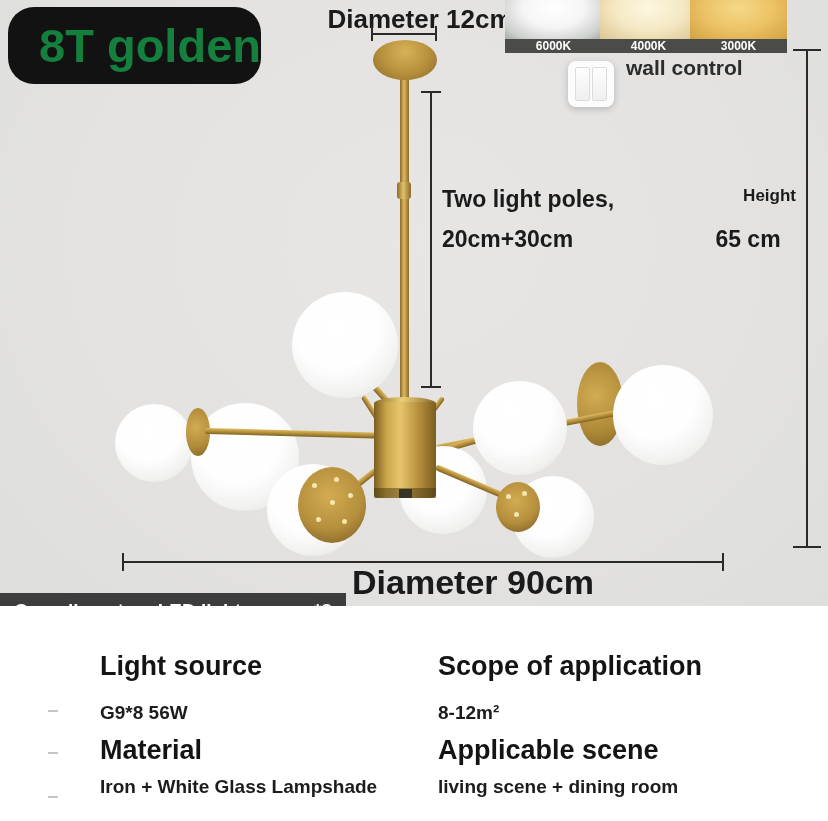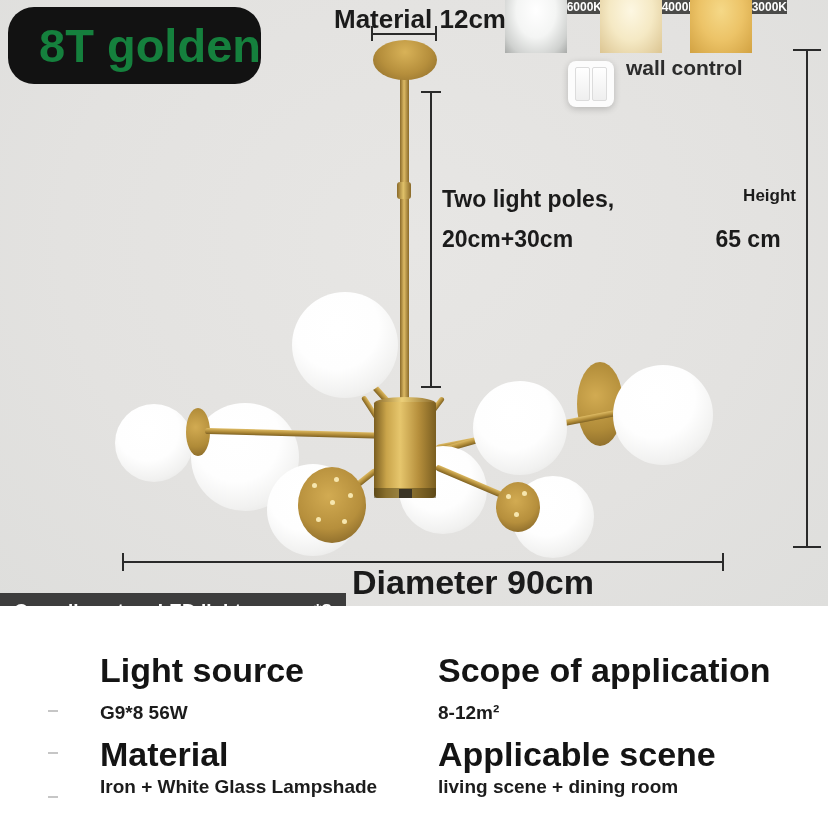--- a/index.html
+++ b/index.html
@@ -10,21 +10,21 @@
 
   
   .photo { position:absolute; left:0; top:0; width:828px; height:606px;
            background:radial-gradient(ellipse at 50% 40%, #e7e6e4 0%, #e3e2e0 60%, #dededc 100%); }
 
   
   .variant-badge { left:8px; top:7px; width:253px; height:77px; background:#121212; border-radius:26px;
                    color:#15803d; font-size:47px; font-weight:bold; text-align:right; line-height:77px; }
 
   
-  .swatch { top:0; width:97px; height:53px; display:flex; flex-direction:row; }
+  .swatch { top:0; width:97px; height:53px; display:flex; flex-direction:column; }
   .swatch .grad { flex:1; }
   .swatch .bar { height:14px; background:#4b4b49; color:#ffffff; font-size:12px; font-weight:bold;
                  text-align:center; line-height:14px; }
   .grad-6000 { background:radial-gradient(ellipse at 50% 20%, #ffffff 0%, #f4f5f4 45%, #cfd1cf 80%, #a8aaa8 100%); }
   .grad-4000 { background:radial-gradient(ellipse at 50% 20%, #fdf7e2 0%, #f5e9c4 50%, #dcc592 100%); }
   .grad-3000 { background:radial-gradient(ellipse at 50% 20%, #f5d887 0%, #ecc367 50%, #d2a242 100%); }
 
   
   .wall-switch { left:568px; top:61px; width:46px; height:46px; background:#fcfcfc; border-radius:8px;
                  box-shadow:0 2px 7px rgba(0,0,0,0.20); }
@@ -68,21 +68,21 @@
          background:linear-gradient(90deg, #8a6a2a, #eccf78 45%, #8a6a2a); }
   .hub-bottom { left:374px; top:488px; width:62px; height:10px; background:rgba(60,48,14,0.45); }
   .hub-notch { left:399px; top:489px; width:13px; height:9px; background:#3a3426; }
   .cup { background:radial-gradient(circle at 40% 40%, #d2ab52 0%, #b08b38 60%, #856628 100%); border-radius:50%; }
   .mount { border-radius:50%;
            background:radial-gradient(circle at 45% 38%, #d2ab52 0%, #b68f3c 55%, #8a6a2a 85%, #7a5e20 100%); }
   .mount .hole { position:absolute; width:5px; height:5px; border-radius:50%; background:#f6e6ae; }
 
   
   .specs { position:absolute; left:0; top:606px; width:828px; height:215px; background:#ffffff; }
-  .spec-title { position:absolute; font-size:34px; font-weight:bold; color:#141414; }
+  .spec-title { position:absolute; font-size:27px; font-weight:bold; color:#141414; }
   .spec-value { position:absolute; font-size:19px; font-weight:bold; color:#1c1c1c; }
   .edge-dash { position:absolute; width:10px; height:2px; background:#c6c6c6; }
 </style>
 </head>
 <body>
 
 <div class="stage">
 
   <div class="photo">
 
@@ -130,21 +130,21 @@
         <span class="hole" style="left:36px; top:10px;"></span>
         <span class="hole" style="left:50px; top:26px;"></span>
         <span class="hole" style="left:44px; top:52px;"></span>
         <span class="hole" style="left:18px; top:50px;"></span>
         <span class="hole" style="left:32px; top:33px;"></span>
       </div>
     </div>
 
     <div class="abs variant-badge">8T golden</div>
 
-    <div class="abs ann top-diameter">Material 12cm</div>
+    <div class="abs ann top-diameter">Diameter 12cm</div>
     <div class="abs dline" style="left:372px; top:33px; width:64px; height:2px;"></div>
     <div class="abs dline" style="left:371px; top:26px; width:2px; height:15px;"></div>
     <div class="abs dline" style="left:435px; top:26px; width:2px; height:15px;"></div>
 
     <div class="abs swatch" style="left:505px;">
       <div class="grad grad-6000"></div>
       <div class="bar">6000K</div>
     </div>
     <div class="abs swatch" style="left:600px;">
       <div class="grad grad-4000"></div>

